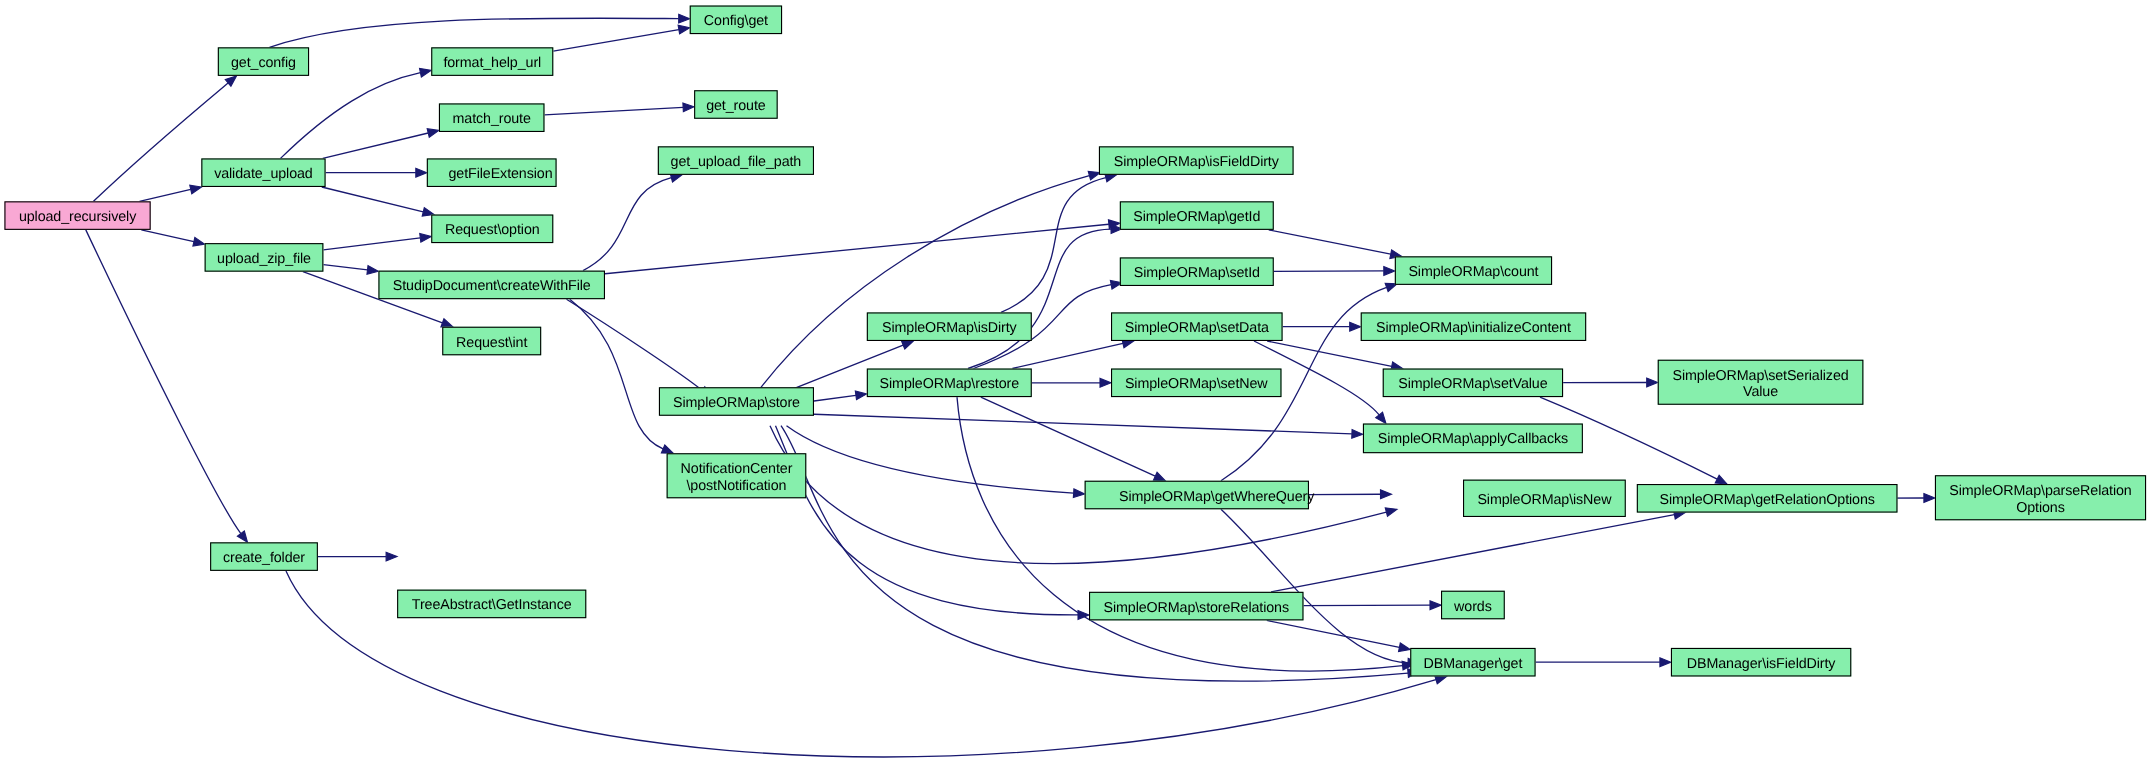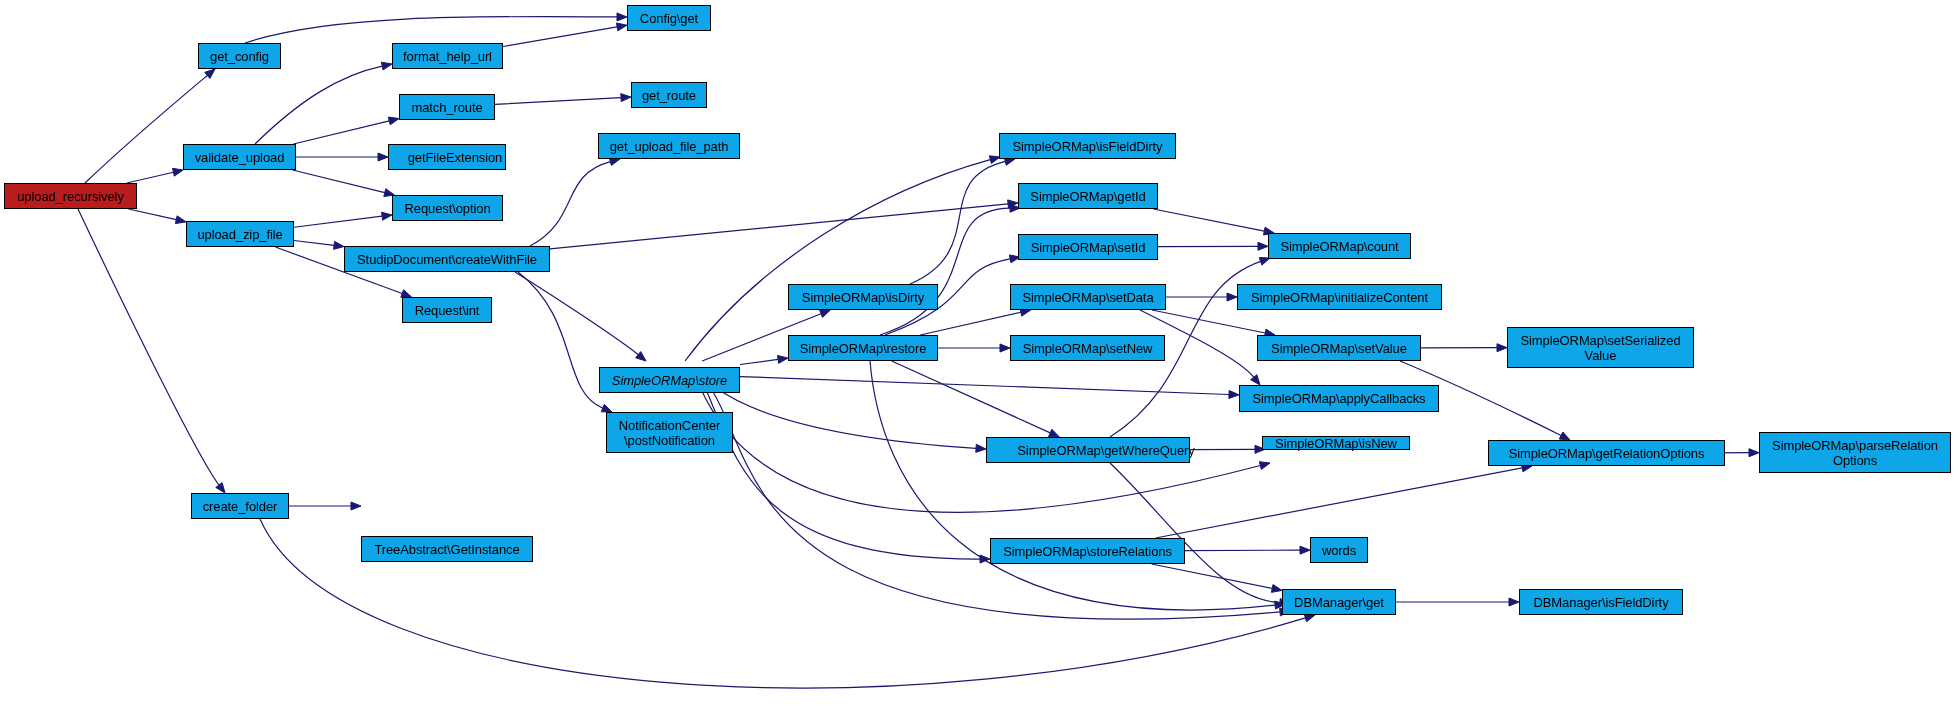--- a/index.html
+++ b/index.html
@@ -1,23 +1,23 @@
 <!DOCTYPE html>
 <html><head>
 <meta charset="utf-8">
 <style>
   html, body { margin:0; padding:0; background:#ffffff; }
   body { width:1956px; height:708px; position:relative; overflow:hidden;
          font-family:"Liberation Sans", sans-serif; }
   #graph { position:absolute; left:0; top:0; width:1956px; height:708px; }
   .node { position:absolute; box-sizing:border-box; border:1.5px solid #000;
-          background:#0ea5e9; display:flex; align-items:center; justify-content:center;
+          background:#86efac; display:flex; align-items:center; justify-content:center;
           text-align:center; font-size:13px; line-height:15px; color:#000;
           white-space:pre; cursor:pointer; letter-spacing:-0.1px; }
-  .node.root { background:#b91c1c; cursor:default; }
+  .node.root { background:#f9a8d4; cursor:default; }
   .edge { fill:none; stroke:#191970; stroke-width:1.2; }
   .arrow { fill:#191970; stroke:#191970; stroke-width:1; }
 </style>
 </head>
 <body>
 
 <div id="graph">
   <svg id="edges" width="1956" height="708" style="position:absolute;left:0;top:0;">
       <path d="M85,183 C130,140 190,90 207.34295135210388,75.43192086423274" class="edge"></path>
       <polygon points="215,69 209.915719697797,78.49474032339118 204.77018300641078,72.36910140507429" class="arrow"></polygon>
@@ -127,37 +127,37 @@
       <div class="node" style="left: 392px; top: 43px; width: 111px; height: 26px; text-align: center;"><span>format_help_url</span></div>
       <div class="node" style="left: 399px; top: 94px; width: 96px; height: 26px;"><span>match_route</span></div>
       <div class="node" style="left: 631px; top: 82px; width: 76px; height: 26px;"><span>get_route</span></div>
       <div class="node" style="left: 183px; top: 144px; width: 113px; height: 26px;"><span>validate_upload</span></div>
       <div class="node" style="left: 388px; top: 144px; width: 118px; height: 26px; padding-left: 16px;"><span>getFileExtension</span></div>
       <div class="node" style="left: 392px; top: 195px; width: 111px; height: 26px;"><span>Request\option</span></div>
       <div class="node" style="left: 186px; top: 221px; width: 108px; height: 26px;"><span>upload_zip_file</span></div>
       <div class="node" style="left: 344px; top: 246px; width: 206px; height: 26px;"><span>StudipDocument\createWithFile</span></div>
       <div class="node" style="left: 402px; top: 297px; width: 90px; height: 26px;"><span>Request\int</span></div>
       <div class="node" style="left: 598px; top: 133px; width: 142px; height: 26px;"><span>get_upload_file_path</span></div>
-      <div class="node" style="left: 599px; top: 367px; width: 141px; height: 26px; font-style: italic;"><span>SimpleORMap\store</span></div>
+      <div class="node" style="left: 599px; top: 352px; width: 141px; height: 26px;"><span>SimpleORMap\store</span></div>
       <div class="node" style="left: 606px; top: 412px; width: 127px; height: 41px;"><span>NotificationCenter
 \postNotification</span></div>
       <div class="node" style="left: 999px; top: 133px; width: 177px; height: 26px;"><span>SimpleORMap\isFieldDirty</span></div>
       <div class="node" style="left: 1018px; top: 183px; width: 140px; height: 26px;"><span>SimpleORMap\getId</span></div>
       <div class="node" style="left: 1018px; top: 234px; width: 140px; height: 26px;"><span>SimpleORMap\setId</span></div>
       <div class="node" style="left: 788px; top: 284px; width: 150px; height: 26px; justify-content: center;"><span>SimpleORMap\isDirty</span></div>
       <div class="node" style="left: 1010px; top: 284px; width: 156px; height: 26px;"><span>SimpleORMap\setData</span></div>
       <div class="node" style="left: 788px; top: 335px; width: 150px; height: 26px;"><span>SimpleORMap\restore</span></div>
       <div class="node" style="left: 1010px; top: 335px; width: 155px; height: 26px;"><span>SimpleORMap\setNew</span></div>
       <div class="node" style="left: 986px; top: 437px; width: 204px; height: 26px; padding-left: 36px;"><span>SimpleORMap\getWhereQuery</span></div>
       <div class="node" style="left: 990px; top: 538px; width: 195px; height: 26px;"><span>SimpleORMap\storeRelations</span></div>
       <div class="node" style="left: 1268px; top: 233px; width: 143px; height: 26px;"><span>SimpleORMap\count</span></div>
       <div class="node" style="left: 1237px; top: 284px; width: 205px; height: 26px;"><span>SimpleORMap\initializeContent</span></div>
       <div class="node" style="left: 1257px; top: 335px; width: 164px; height: 26px;"><span>SimpleORMap\setValue</span></div>
       <div class="node" style="left: 1239px; top: 385px; width: 200px; height: 27px;"><span>SimpleORMap\applyCallbacks</span></div>
-      <div class="node" style="left: 1262px; top: 436px; width: 148px; height: 14px;"><span>SimpleORMap\isNew</span></div>
+      <div class="node" style="left: 1330px; top: 436px; width: 148px; height: 34px;"><span>SimpleORMap\isNew</span></div>
       <div class="node" style="left: 1310px; top: 537px; width: 58px; height: 26px;"><span>words</span></div>
       <div class="node" style="left: 1282px; top: 589px; width: 114px; height: 26px;"><span>DBManager\get</span></div>
       <div class="node" style="left: 1507px; top: 327px; width: 187px; height: 41px;"><span>SimpleORMap\setSerialized
 Value</span></div>
       <div class="node" style="left: 1488px; top: 440px; width: 237px; height: 26px;"><span>SimpleORMap\getRelationOptions</span></div>
       <div class="node" style="left: 1759px; top: 432px; width: 192px; height: 41px;"><span>SimpleORMap\parseRelation
 Options</span></div>
       <div class="node" style="left: 1519px; top: 589px; width: 164px; height: 26px;"><span>DBManager\isFieldDirty</span></div>
       <div class="node" style="left: 191px; top: 493px; width: 98px; height: 26px;"><span>create_folder</span></div>
       <div class="node" style="left: 361px; top: 493px; width: 172px; height: 26px; margin-top: 43px;"><span>TreeAbstract\GetInstance</span></div>

